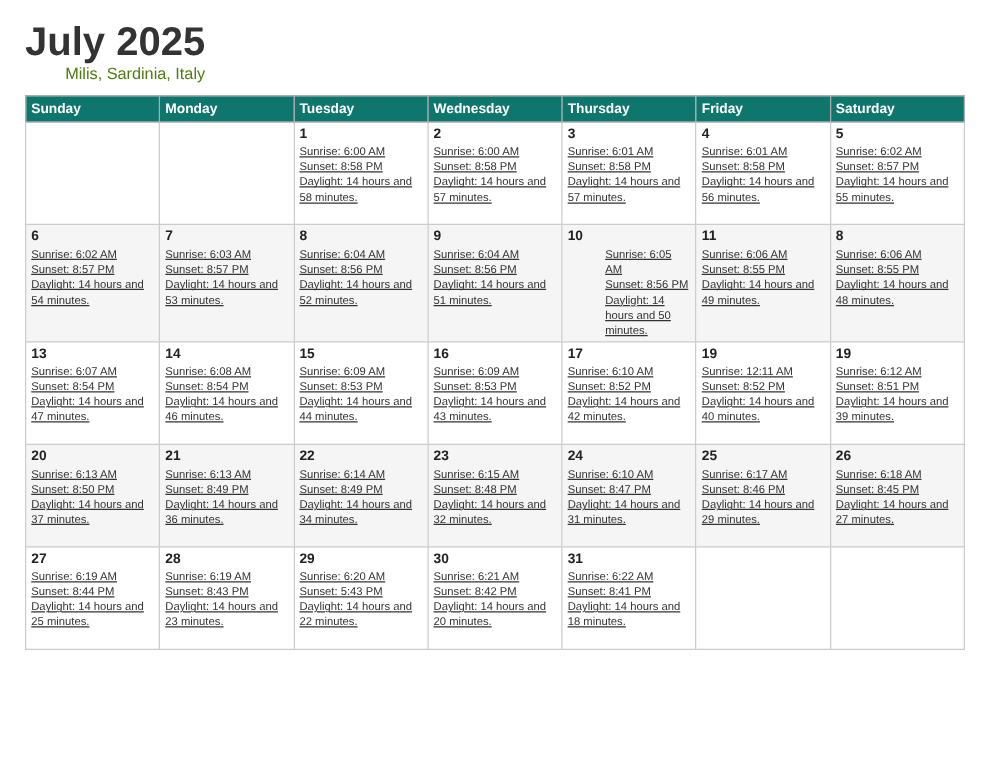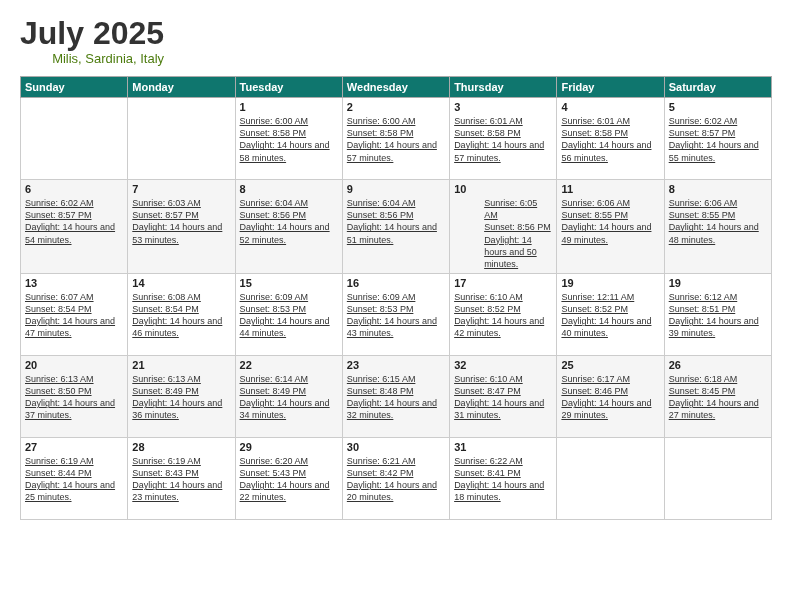--- a/index.html
+++ b/index.html
@@ -267,21 +267,21 @@
 Sunset: 8:49 PM
 Daylight: 14 hours and 34 minutes.</div>
           </td>
           <td>
             <span class="day-num">23</span>
             <div class="cell-text" style="white-space: pre-line;">Sunrise: 6:15 AM
 Sunset: 8:48 PM
 Daylight: 14 hours and 32 minutes.</div>
           </td>
           <td>
-            <span class="day-num">32</span>
+            <span class="day-num">24</span>
             <div class="cell-text" style="white-space: pre-line;">Sunrise: 6:10 AM
 Sunset: 8:47 PM
 Daylight: 14 hours and 31 minutes.</div>
           </td>
           <td>
             <span class="day-num">25</span>
             <div class="cell-text" style="white-space: pre-line;">Sunrise: 6:17 AM
 Sunset: 8:46 PM
 Daylight: 14 hours and 29 minutes.</div>
           </td>

